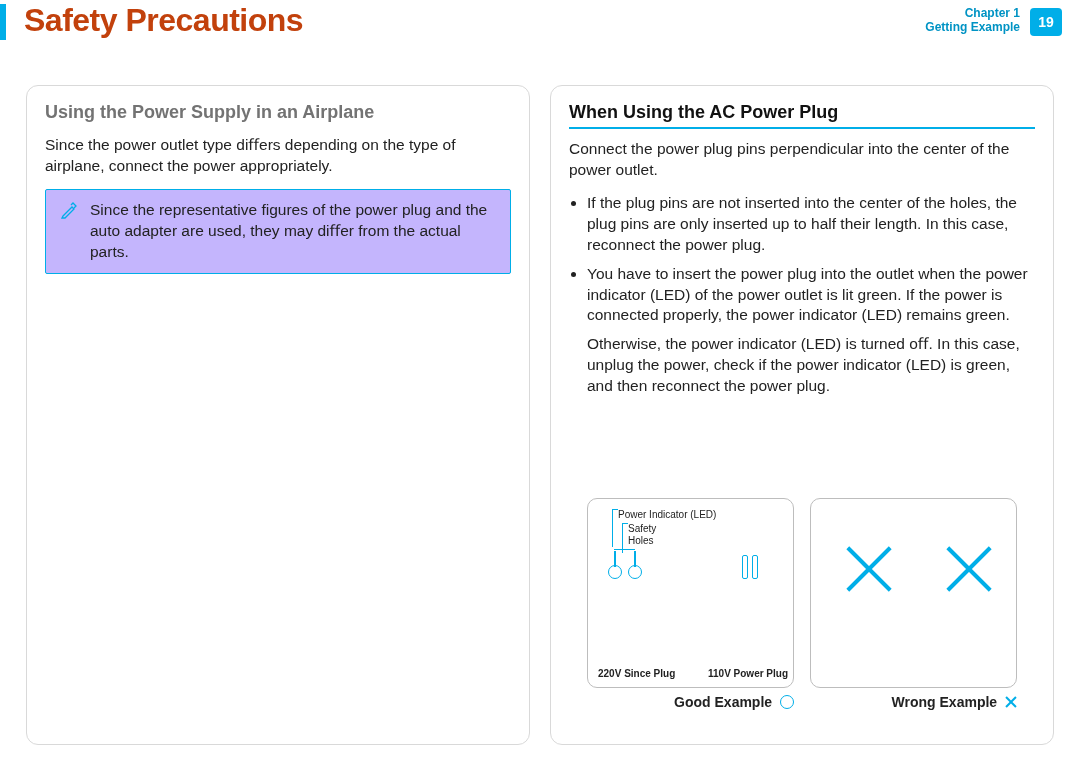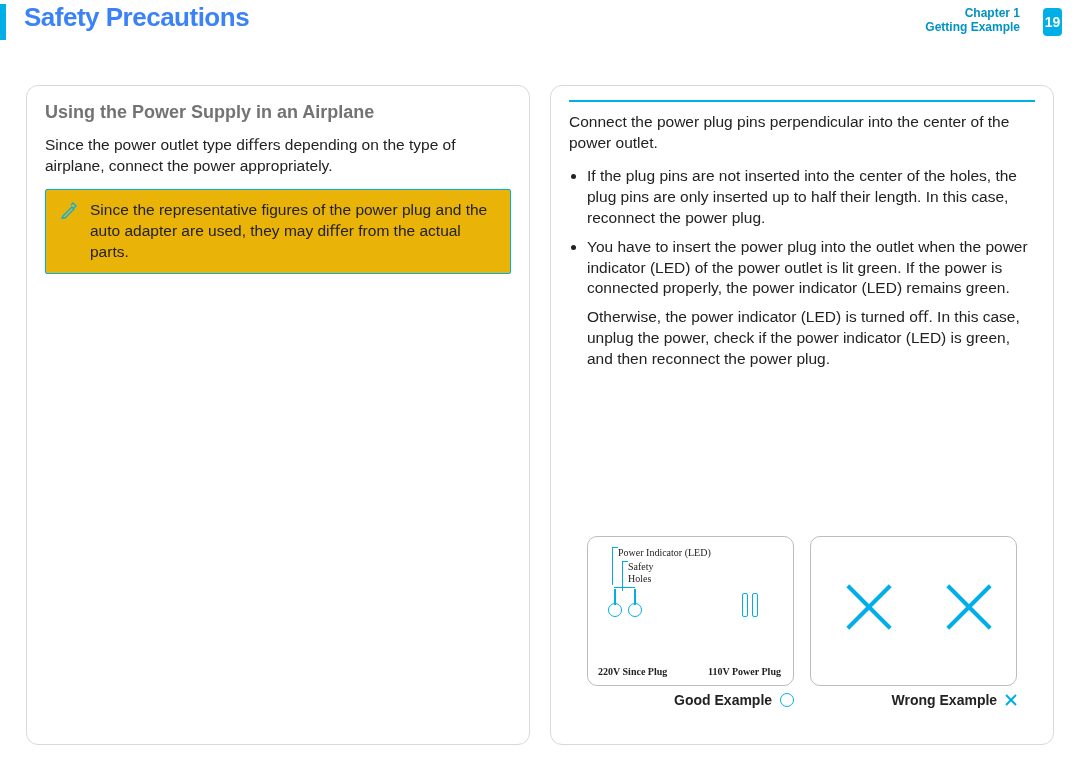--- a/index.html
+++ b/index.html
@@ -27,40 +27,40 @@
     left: 0;
     top: 4px;
     width: 6px;
     height: 36px;
     background: #00aee8;
   }
   .title {
     position: absolute;
     left: 24px;
     top: 2px;
-    font-size: 26px;
+    font-size: 32px;
     font-weight: 700;
     letter-spacing: -0.5px;
-    color: #3b82f6;
+    color: #c2410c;
   }
   .chapter-block {
     position: absolute;
     right: 60px;
     top: 6px;
     text-align: right;
     color: #0093c4;
     font-weight: 700;
     font-size: 12px;
     line-height: 14px;
   }
   .page-badge {
     position: absolute;
     right: 18px;
     top: 8px;
-    width: 19px;
+    width: 32px;
     height: 28px;
     background: #00aee8;
     color: #fff;
     border-radius: 4px;
     font-weight: 700;
     font-size: 14px;
     line-height: 28px;
     text-align: center;
   }
 
@@ -109,21 +109,21 @@
     line-height: 1.35;
     padding-left: 18px;
     margin: 0 0 12px 0;
   }
   ul.body li {
     margin-bottom: 8px;
   }
 
   .note-box {
     border: 1.5px solid #00aee8;
-    background: #eab308;
+    background: #c4b5fd;
     border-radius: 2px;
     padding: 10px 14px 10px 44px;
     position: relative;
     font-size: 15.5px;
     line-height: 1.35;
   }
   .note-icon {
     position: absolute;
     left: 14px;
     top: 12px;
@@ -136,25 +136,24 @@
     margin-top: auto;
     position: absolute;
     bottom: 18px;
     left: 18px;
     right: 18px;
   }
   .diagram-box {
     flex: 1;
     border: 1px solid #bdbdbd;
     border-radius: 10px;
-    height: 150px;
+    height: 190px;
     position: relative;
     box-sizing: border-box;
     font-size: 10px;
-    font-family: Liberation Serif, serif;
   }
   .diagram-caption {
     text-align: right;
     font-size: 14px;
     font-weight: 700;
     margin-top: 6px;
   }
 
   
   .led-label { position:absolute; left:30px; top:10px; font-size:10px; }
@@ -253,20 +252,21 @@
             <path d="M3 14 L12 5 L14 7 L5 16 L2 16 Z" fill="none" stroke="#00aee8" stroke-width="1.3"></path>
             <path d="M11 3 L13 1 L16 4 L14 6" fill="none" stroke="#00aee8" stroke-width="1.3"></path>
           </svg>
         </span>
         <span>Since the representative ﬁgures of the power plug and the auto adapter are used, they may diﬀer from the actual parts.</span>
       </div>
     </div>
 
     <div class="col">
       <div class="col-right-content">
+        <div class="section-heading">When Using the AC Power Plug</div>
         <div class="heading-underline"></div>
         <p class="body">Connect the power plug pins perpendicular into the center of the power outlet.</p>
 
         <ul class="body">
           <li>If the plug pins are not inserted into the center of the holes, the plug pins are only inserted up to half their length. In this case, reconnect the power plug.</li>
           <li>You have to insert the power plug into the outlet when the power indicator (LED) of the power outlet is lit green. If the power is connected properly, the power indicator (LED) remains green.</li>
         </ul>
         <p class="body" style="margin-left:18px;margin-top:-4px;">Otherwise, the power indicator (LED) is turned oﬀ. In this case, unplug the power, check if the power indicator (LED) is green, and then reconnect the power plug.</p>
 
         <div class="diagram-row">

